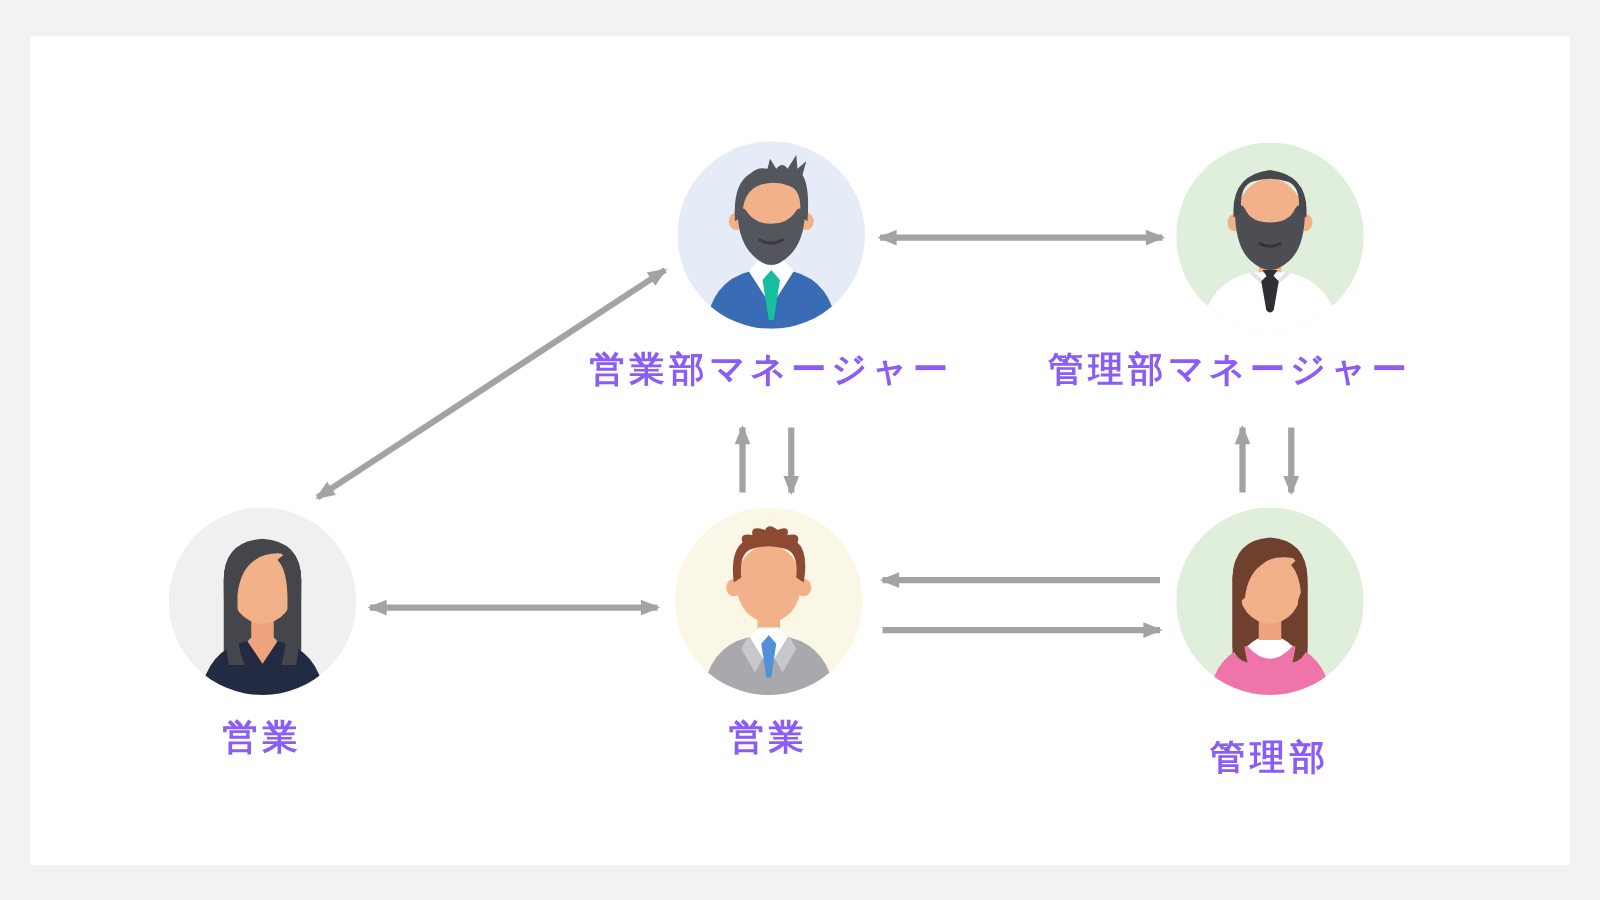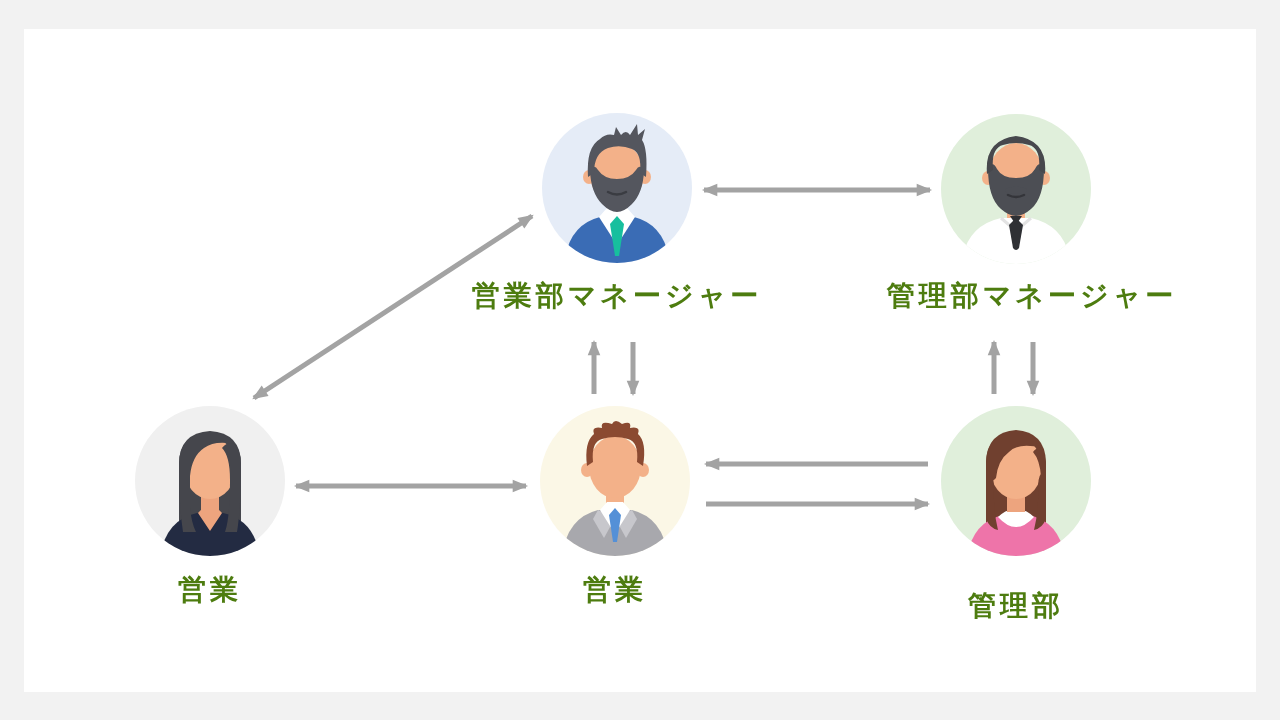--- a/index.html
+++ b/index.html
@@ -13,21 +13,21 @@
     background:#ffffff;
   }
   .arrows{
     position:absolute;left:0;top:0;width:1280px;height:720px;
     pointer-events:none;
   }
   .node{position:absolute;width:150px;height:150px;}
   .node svg{display:block;width:150px;height:150px;}
   .node-label{
     position:absolute;transform:translateX(-50%);
-    font-size:28px;font-weight:700;color:#4d7c0f;
+    font-size:28px;font-weight:700;color:#8b5cf6;
     letter-spacing:4px;white-space:nowrap;line-height:32px;
   }
 </style>
 </head>
 <body>
 
 <div class="surface"></div>
 
 <svg class="arrows" viewBox="0 0 1280 720" xmlns="http://www.w3.org/2000/svg">
   <defs>
@@ -89,21 +89,21 @@
       <ellipse cx="47" cy="64" rx="6" ry="7" fill="#f3b189"></ellipse>
       <ellipse cx="103" cy="64" rx="6" ry="7" fill="#f3b189"></ellipse>
       <ellipse cx="75" cy="61" rx="27" ry="32" fill="#f3b189"></ellipse>
       <path d="M47,54 Q47,84 60,95 Q68,102 75,102 Q82,102 90,95 Q103,84 103,54 Q98,46 94,55 Q89,64 75,64 Q61,64 56,55 Q52,46 47,54 Z" fill="#4c4e54"></path>
       <path d="M64,75 Q75,70 86,75 L84,81 Q75,77 66,81 Z" fill="#4c4e54"></path>
       <path d="M67,81 Q75,85 83,81" stroke="#34353a" stroke-width="2.5" fill="none" stroke-linecap="round"></path>
       <path d="M46,60 Q43,26 75,22 Q107,26 104,60 L98,56 Q100,34 88,31 Q75,27 62,31 Q50,34 52,56 Z" fill="#47484d"></path>
     </g>
   </svg>
 </div>
-<div class="node-label" style="left:1032px;top:280px">管理部マネージャー</div>
+<div class="node-label" style="left:984px;top:280px">管理部マネージャー</div>
 
 <div class="node" style="left:135px;top:406px">
   <svg viewBox="0 0 150 150" xmlns="http://www.w3.org/2000/svg">
     <defs>
         <clipPath id="c3">
           <circle cx="75" cy="75" r="75"></circle>
         </clipPath>
       </defs>
     <circle cx="75" cy="75" r="75" fill="#f0f0f0"></circle>
     <g clip-path="url(#c3)">

